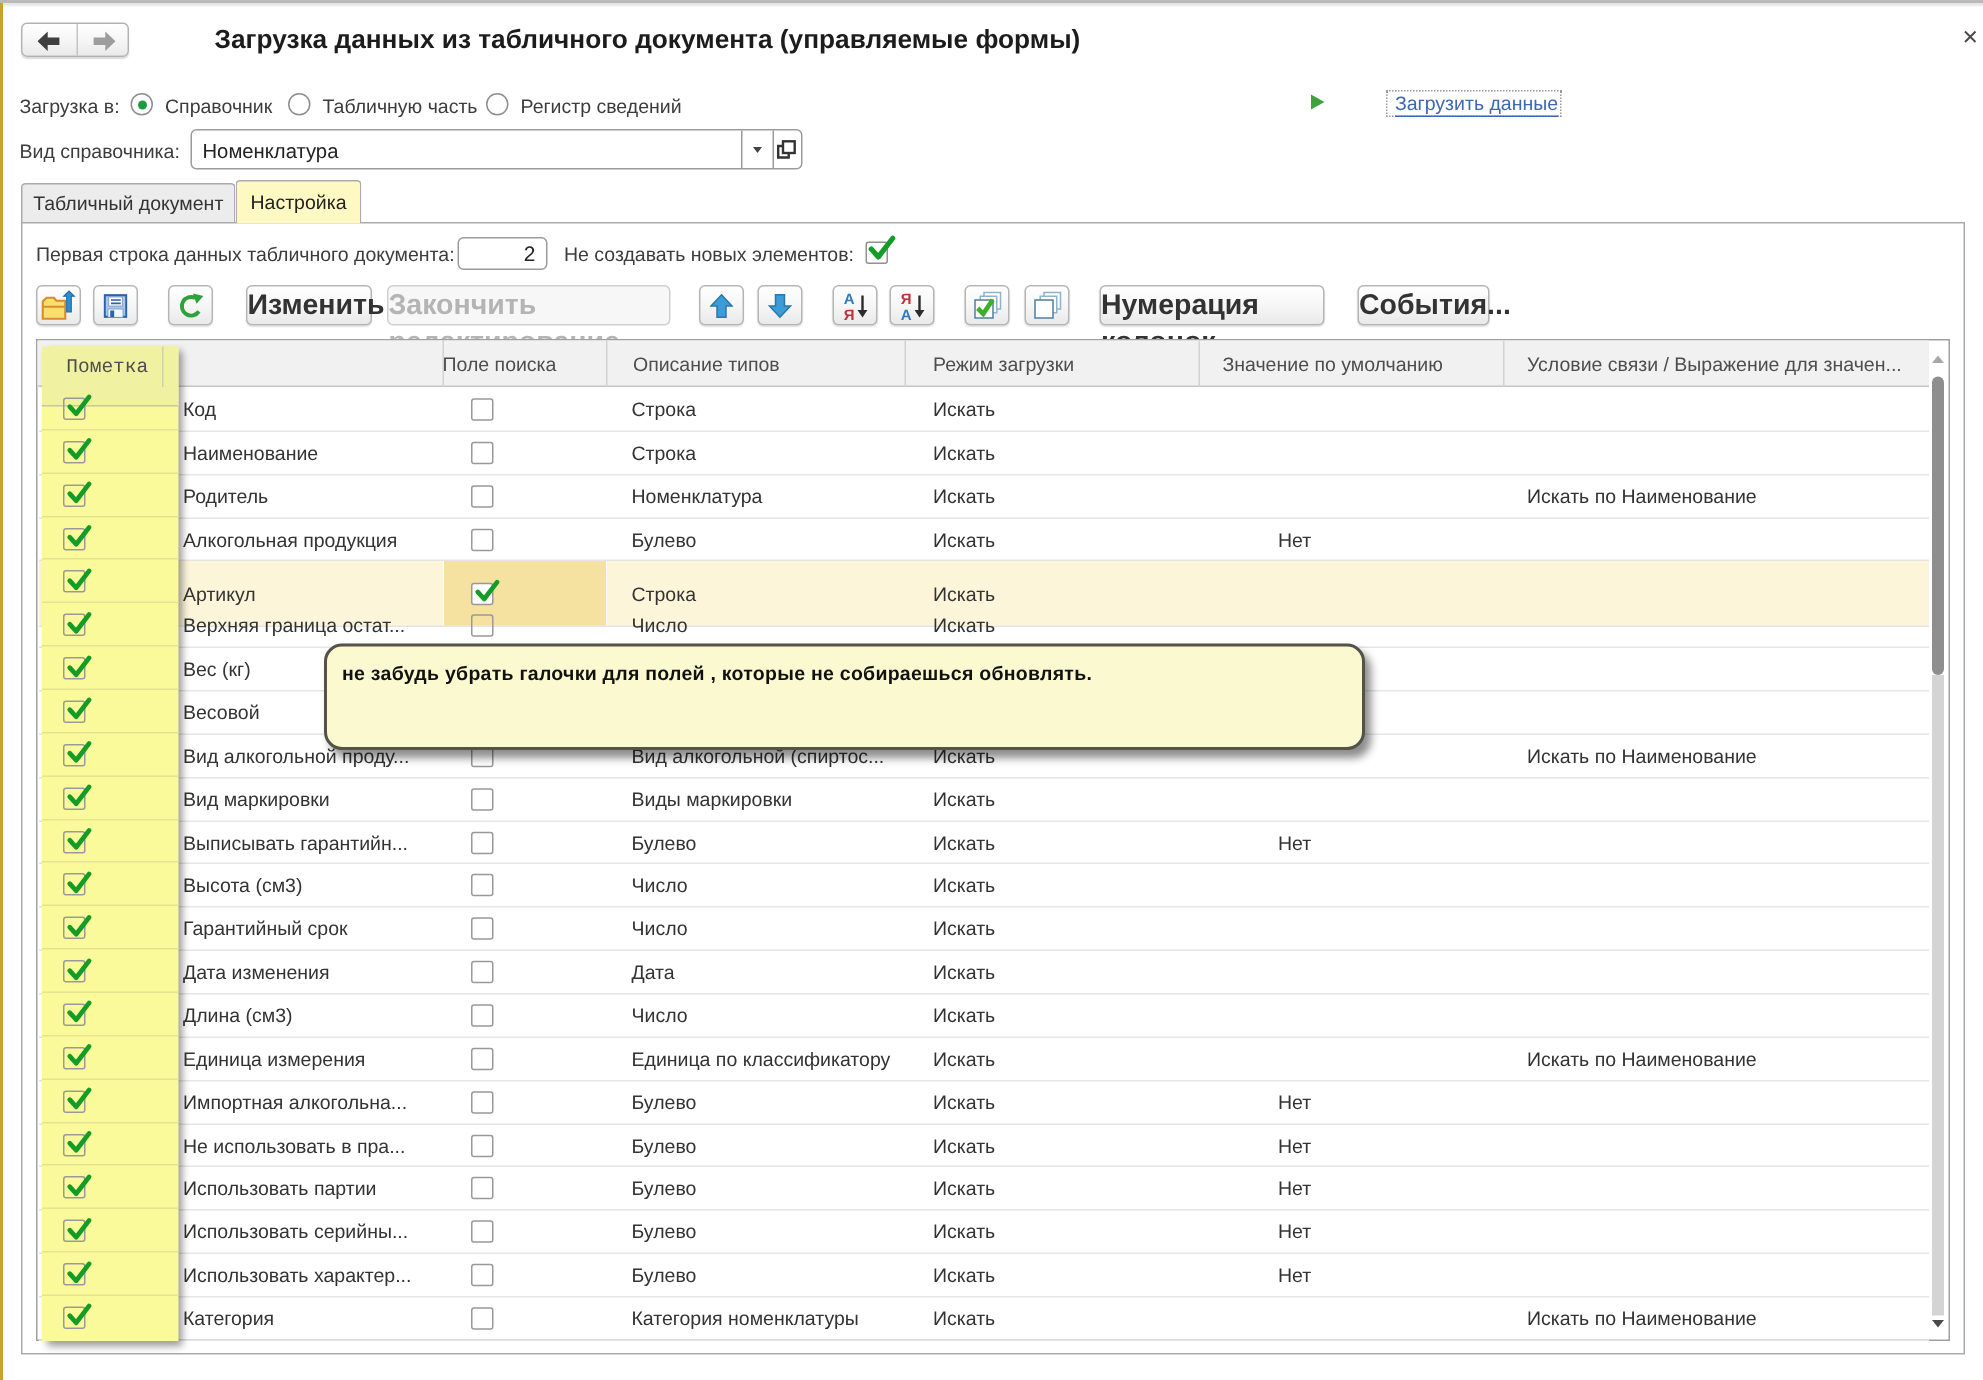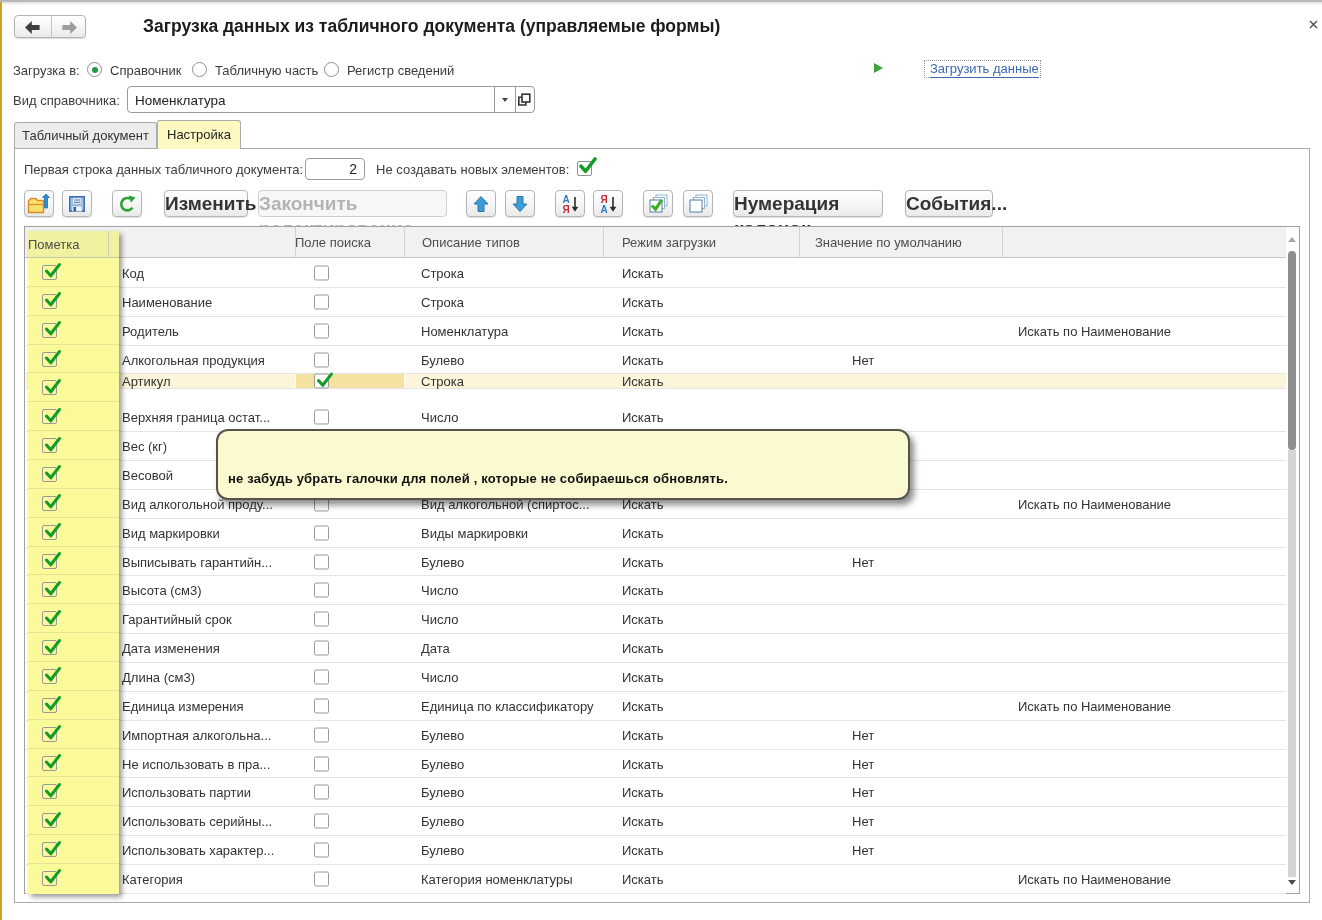--- a/index.html
+++ b/index.html
@@ -49,31 +49,31 @@
 .trow { position:absolute; left:1px; width:1260px; border-bottom:1px solid #e5e5e5; }
 .trow span { position:absolute; top:50%; transform:translateY(-50%); font-size:13px; color:#333; white-space:nowrap; }
 .trow.sel { background:#fcf5da; }
 .fcell { position:absolute; left:269px; top:0; width:110px; height:100%; background:#f6e2a0; border-left:1px solid #fff; border-right:1px solid #fff; }
 .c1 { left:96px; } .c3 { left:395px; } .c4 { left:596px; } .c5 { left:788px;margin-left:38px; } .c6 { left:992px; }
 .cb { position:absolute; top:50%; transform:translateY(-50%); width:15px; height:15px; border:1px solid #999; border-radius:2px; background:transparent; }
 .cb .ck { position:absolute; left:-0.5px; top:-3.5px; width:19px; height:19px; }
 
 #ycol { position:absolute; left:28px; top:231px; width:91px; height:663px; background:#fafa9b;
   box-shadow:3px 3px 5px rgba(0,0,0,0.40); z-index:5; }
-#ycol .hd { position:absolute; left:0; top:0; width:91px; height:27px; background:#f1f1a2; border-bottom:1px solid #c6c6a8; font-size:13px; color:#4d4d4d; line-height:27px; padding-right:4px; }
+#ycol .hd { position:absolute; left:0; top:0; width:91px; height:40px; background:#f1f1a2; border-bottom:1px solid #c6c6a8; font-size:13px; color:#4d4d4d; text-align:center; line-height:27px; padding-right:4px;font-family:Liberation Mono, monospace; }
 #ycol .hv { position:absolute; left:80px; top:0; width:1px; height:27px; background:#d2d2aa; }
 #ycol .cb { transform:none; }
 
 #sb-track { position:absolute; left:1288px; top:450px; width:8px; height:427px; background:#d4d4d4; }
 #sb-thumb { position:absolute; left:1288px; top:251px; width:8px; height:199px; background:#8e8e8e; border-radius:4px; }
 .sb-arr { position:absolute; left:1288px; width:0; height:0; }
 
 #tip { position:absolute; left:216px; top:429px; width:694px; height:71px; background:#fbf9d0;
   border:2px solid #55524a; border-radius:12px; box-shadow:4px 5px 6px rgba(0,0,0,0.45); z-index:6; }
-#tip div { position:absolute; left:10px; font-size:13px; font-weight:bold; color:#111; letter-spacing:0.18px; white-space:nowrap;margin-top:30px; }
+#tip div { position:absolute; left:10px; font-size:13px; font-weight:bold; color:#111; letter-spacing:0.18px; white-space:nowrap; }
 </style></head>
 <body>
 <div id="topstrip"></div>
 <div id="leftstrip"></div>
 <div id="nav">
   <div class="div"></div>
   <svg class="abs" style="left:10px;top:5px" width="15" height="13" viewBox="0 0 15 13">
       <path d="M6.8 0 L6.8 4 L14.6 4 L14.6 9 L6.8 9 L6.8 13 L0 6.5 Z" fill="#3f3f3f"></path>
     </svg>
   <svg class="abs" style="left:47px;top:5px" width="15" height="13" viewBox="0 0 15 13">
@@ -192,20 +192,21 @@
 </div>
 <div class="tbtn txt" style="left:733px;width:150px;line-height:25px">Нумерация колонок <span style="display:inline-block;width:0;height:0;border-left:4px solid transparent;border-right:4px solid transparent;border-top:4.5px solid #444;vertical-align:middle;margin-left:2px"></span></div>
 <div class="tbtn txt" style="left:905px;width:88px;line-height:25px">События...</div>
 
 <div id="tbl">
 <div id="thead">
   <span class="ht" style="left:270px;width:109px;text-align:left">Поле поиска</span>
   <span class="ht" style="left:397px">Описание типов</span>
   <span class="ht" style="left:597px">Режим загрузки</span>
   <span class="ht" style="left:790px">Значение по умолчанию</span>
+  <span class="ht" style="left:993px">Условие связи / Выражение для значен...</span>
   <span class="vsep" style="left:270px"></span>
   <span class="vsep" style="left:379px"></span>
   <span class="vsep" style="left:578px"></span>
   <span class="vsep" style="left:774px"></span>
   <span class="vsep" style="left:977px"></span>
 </div>
 <div class="trow" style="top:32px;height:28.86px">
       <span class="c1">Код</span>
       <span class="cb" style="left:288px"></span>
       <span class="c3">Строка</span>
@@ -224,21 +225,21 @@
       <span class="c4">Искать</span>
       <span class="c6">Искать по Наименование</span>
     </div>
 <div class="trow" style="top:118.58px;height:28.86px">
       <span class="c1">Алкогольная продукция</span>
       <span class="cb" style="left:288px"></span>
       <span class="c3">Булево</span>
       <span class="c4">Искать</span>
       <span class="c5">Нет</span>
     </div>
-<div class="trow sel" style="top:147.44px;height:15px">
+<div class="trow sel" style="top:147.44px;height:44px">
       <div class="fcell"></div>
       <span class="c1">Артикул</span>
       <span class="cb" style="left:288px;background:#fff">
         <svg class="ck" viewBox="0 0 22 22">
           <path d="M4 10.5 L9 16 L19 3" fill="none" stroke="#139D27" stroke-width="3.6" stroke-linecap="round" stroke-linejoin="round"></path>
         </svg>
       </span>
       <span class="c3">Строка</span>
       <span class="c4">Искать</span>
     </div>

